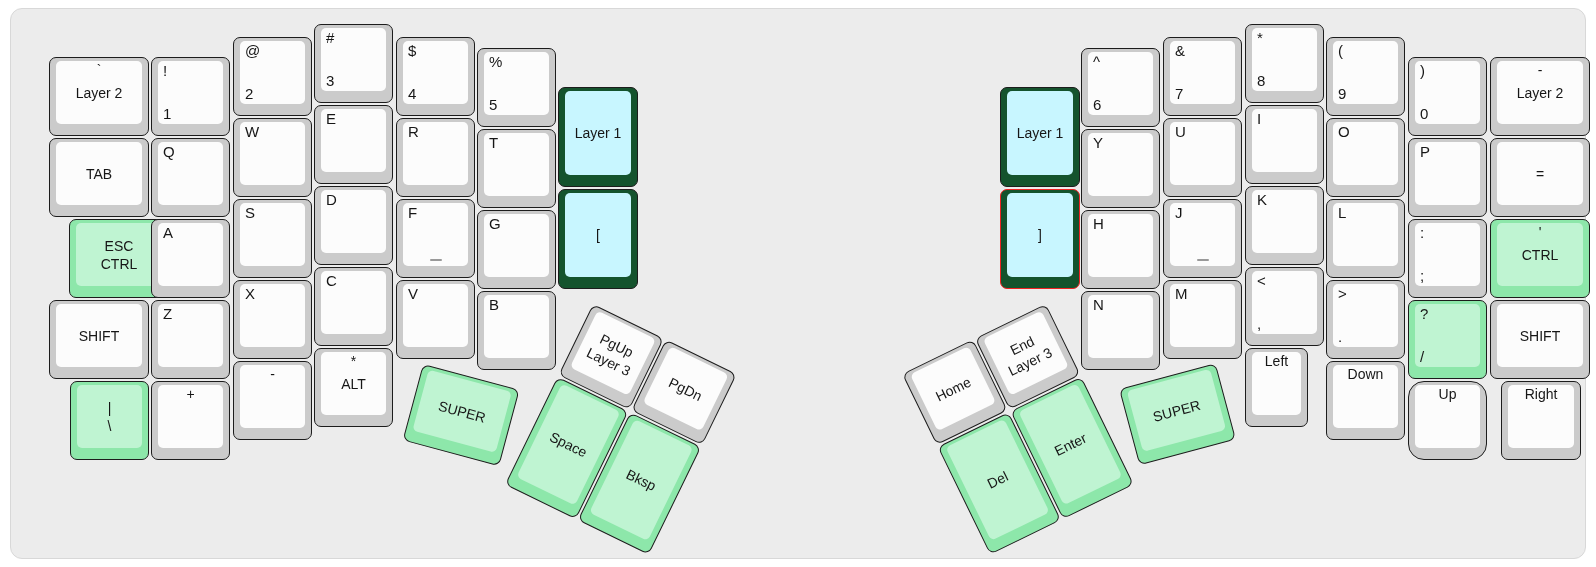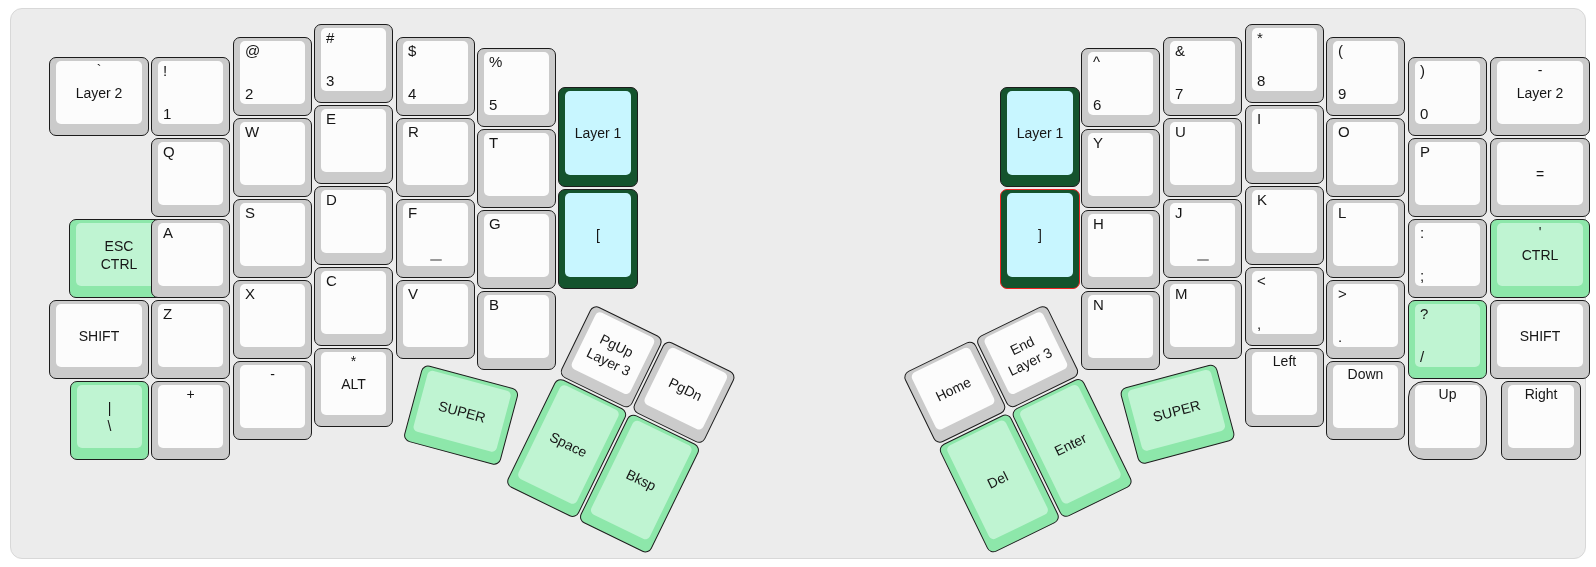--- a/index.html
+++ b/index.html
@@ -112,20 +112,27 @@
         </div>
       </div>
       <div class="key white" style="left: 38px; top: 48px; width: 100px; height: 79px;">
         <div class="cap">
           <span class="lbl tc">`</span>
           <div class="lbl ctr">
             <span>Layer 2</span>
           </div>
         </div>
       </div>
+      <div class="key white" style="left: 38px; top: 129px; width: 100px; height: 79px;">
+        <div class="cap">
+          <div class="lbl ctr">
+            <span>TAB</span>
+          </div>
+        </div>
+      </div>
       <div class="key green" style="left: 38px; top: 210px; width: 100px; height: 79px; margin-left: 20px;">
         <div class="cap">
           <div class="lbl ctr">
             <span>ESC</span>
             <span>CTRL</span>
           </div>
         </div>
       </div>
       <div class="key white" style="left: 38px; top: 291px; width: 100px; height: 79px;">
         <div class="cap">
@@ -352,21 +359,21 @@
         <div class="cap">
           <span class="lbl tl">K</span>
         </div>
       </div>
       <div class="key white" style="left: 1234px; top: 258px; width: 79px; height: 79px;">
         <div class="cap">
           <span class="lbl tl">&lt;</span>
           <span class="lbl bl">,</span>
         </div>
       </div>
-      <div class="key white" style="left: 1234px; top: 339px; width: 79px; height: 79px;">
+      <div class="key white" style="left: 1234px; top: 339px; width: 63px; height: 79px;">
         <div class="cap">
           <span class="lbl tc">Left</span>
         </div>
       </div>
       <div class="key white" style="left: 1315px; top: 28px; width: 79px; height: 79px;">
         <div class="cap">
           <span class="lbl tl">(</span>
           <span class="lbl bl">9</span>
         </div>
       </div>

